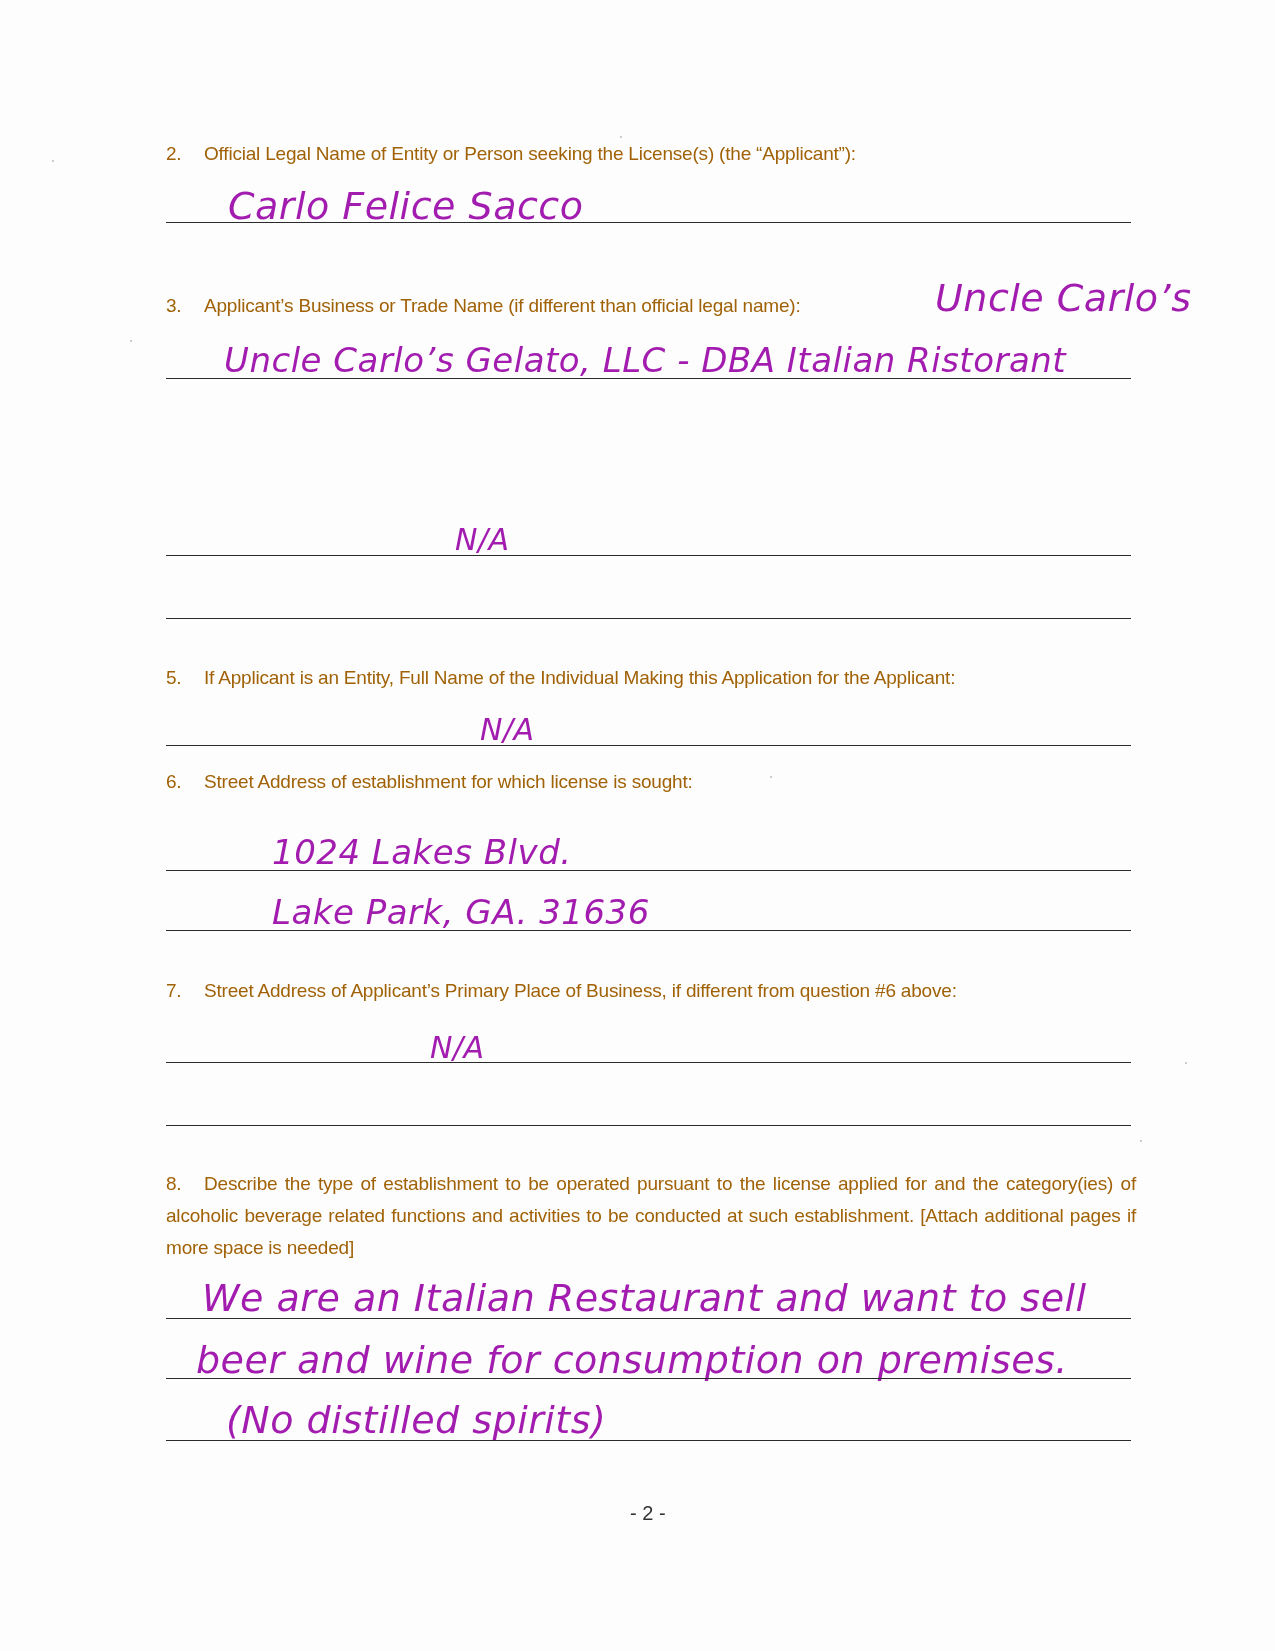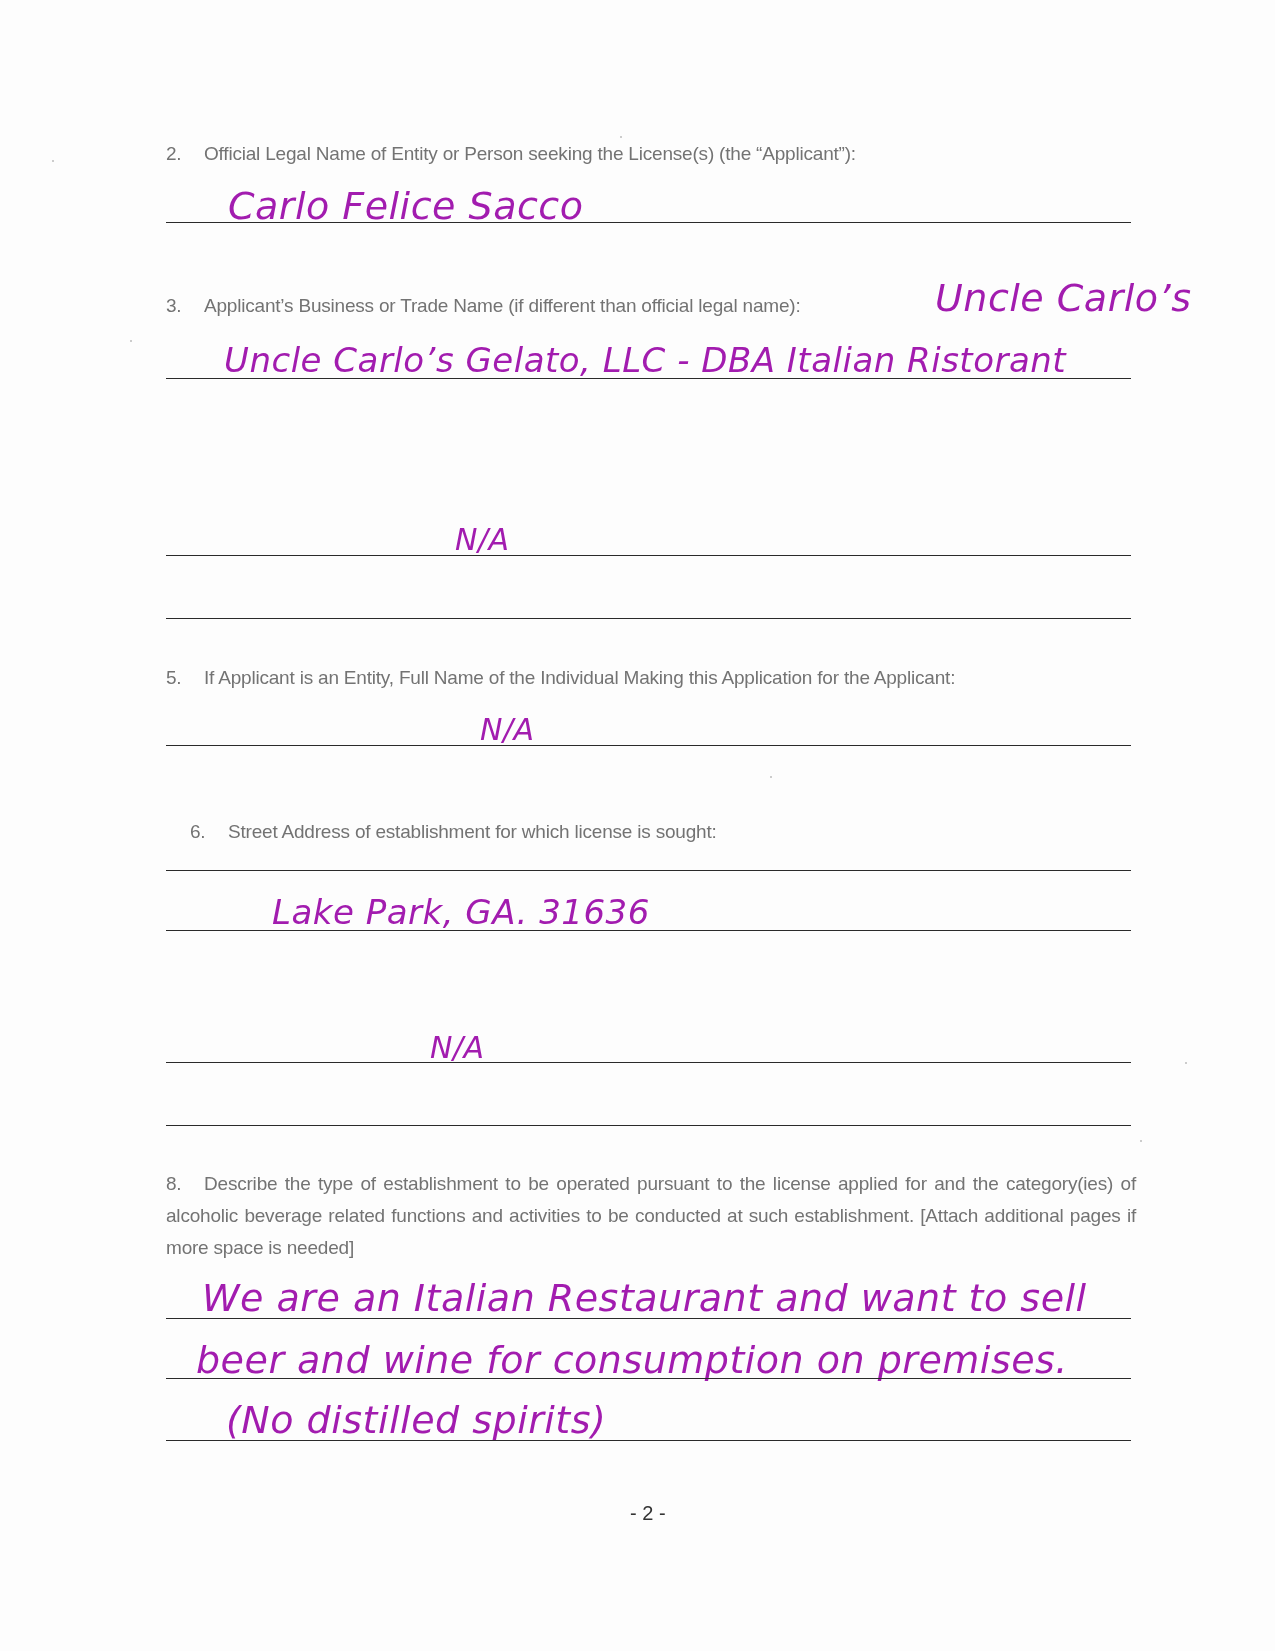--- a/index.html
+++ b/index.html
@@ -4,21 +4,21 @@
 <style>
   html, body { margin: 0; padding: 0; background: #ffffff; }
   body { width: 1275px; height: 1651px; position: relative; overflow: hidden; }
   .page {
     position: absolute; left: 0; top: 0; width: 1275px; height: 1651px;
     background: #fdfdfd; color: #1e1e1e;
     font-family: "Liberation Sans", sans-serif;
   }
   .q {
     position: absolute; left: 166px; font-size: 19px; line-height: 32px;
-    letter-spacing: -0.2px; color: #737373;
+    letter-spacing: -0.2px; color: #a16207;
   }
   .q .num { display: inline-block; width: 38px; }
   .q.wide { width: 970px; text-align: justify; }
   .rule {
     position: absolute; left: 166px; width: 965px; height: 0;
     border-top: 1.6px solid #2a2a2a;
   }
   .hw {
     position: absolute; font-family: "DejaVu Sans", sans-serif;
     font-weight: normal; color: #a21caf; white-space: nowrap;
@@ -54,27 +54,31 @@
   <div class="hw small" style="left:455px; top:522px;">N/A</div>
   <div class="rule" style="top:555px;"></div>
   <div class="rule" style="top:618px;"></div>
 
   <div class="q" style="top:662px;">
     <span class="num">5.</span><span>If Applicant is an Entity, Full Name of the Individual Making this Application for the Applicant:</span>
   </div>
   <div class="hw small" style="left:480px; top:712px;">N/A</div>
   <div class="rule" style="top:745px;"></div>
 
-  <div class="q" style="top:816px;margin-left:24px;">
+  <div class="q" style="top:766px;">
     <span class="num">6.</span><span>Street Address of establishment for which license is sought:</span>
   </div>
+  <div class="hw mid" style="left:272px; top:832px;">1024 Lakes Blvd.</div>
   <div class="rule" style="top:870px;"></div>
   <div class="hw mid" style="left:272px; top:892px;">Lake Park, GA. 31636</div>
   <div class="rule" style="top:930px;"></div>
 
+  <div class="q" style="top:975px;">
+    <span class="num">7.</span><span>Street Address of Applicant’s Primary Place of Business, if different from question #6 above:</span>
+  </div>
   <div class="hw small" style="left:430px; top:1030px;">N/A</div>
   <div class="rule" style="top:1062px;"></div>
   <div class="rule" style="top:1125px;"></div>
 
   <div class="q wide" style="top:1168px;">
     <span class="num">8.</span><span>Describe the type of establishment to be operated pursuant to the license applied for and the category(ies) of alcoholic beverage related functions and activities to be conducted at such establishment. [Attach additional pages if more space is needed]</span>
   </div>
   <div class="hw big" style="left:202px; top:1276px;">We are an Italian Restaurant and want to sell</div>
   <div class="rule" style="top:1318px;"></div>
   <div class="hw big" style="left:196px; top:1338px;">beer and wine for consumption on premises.</div>

